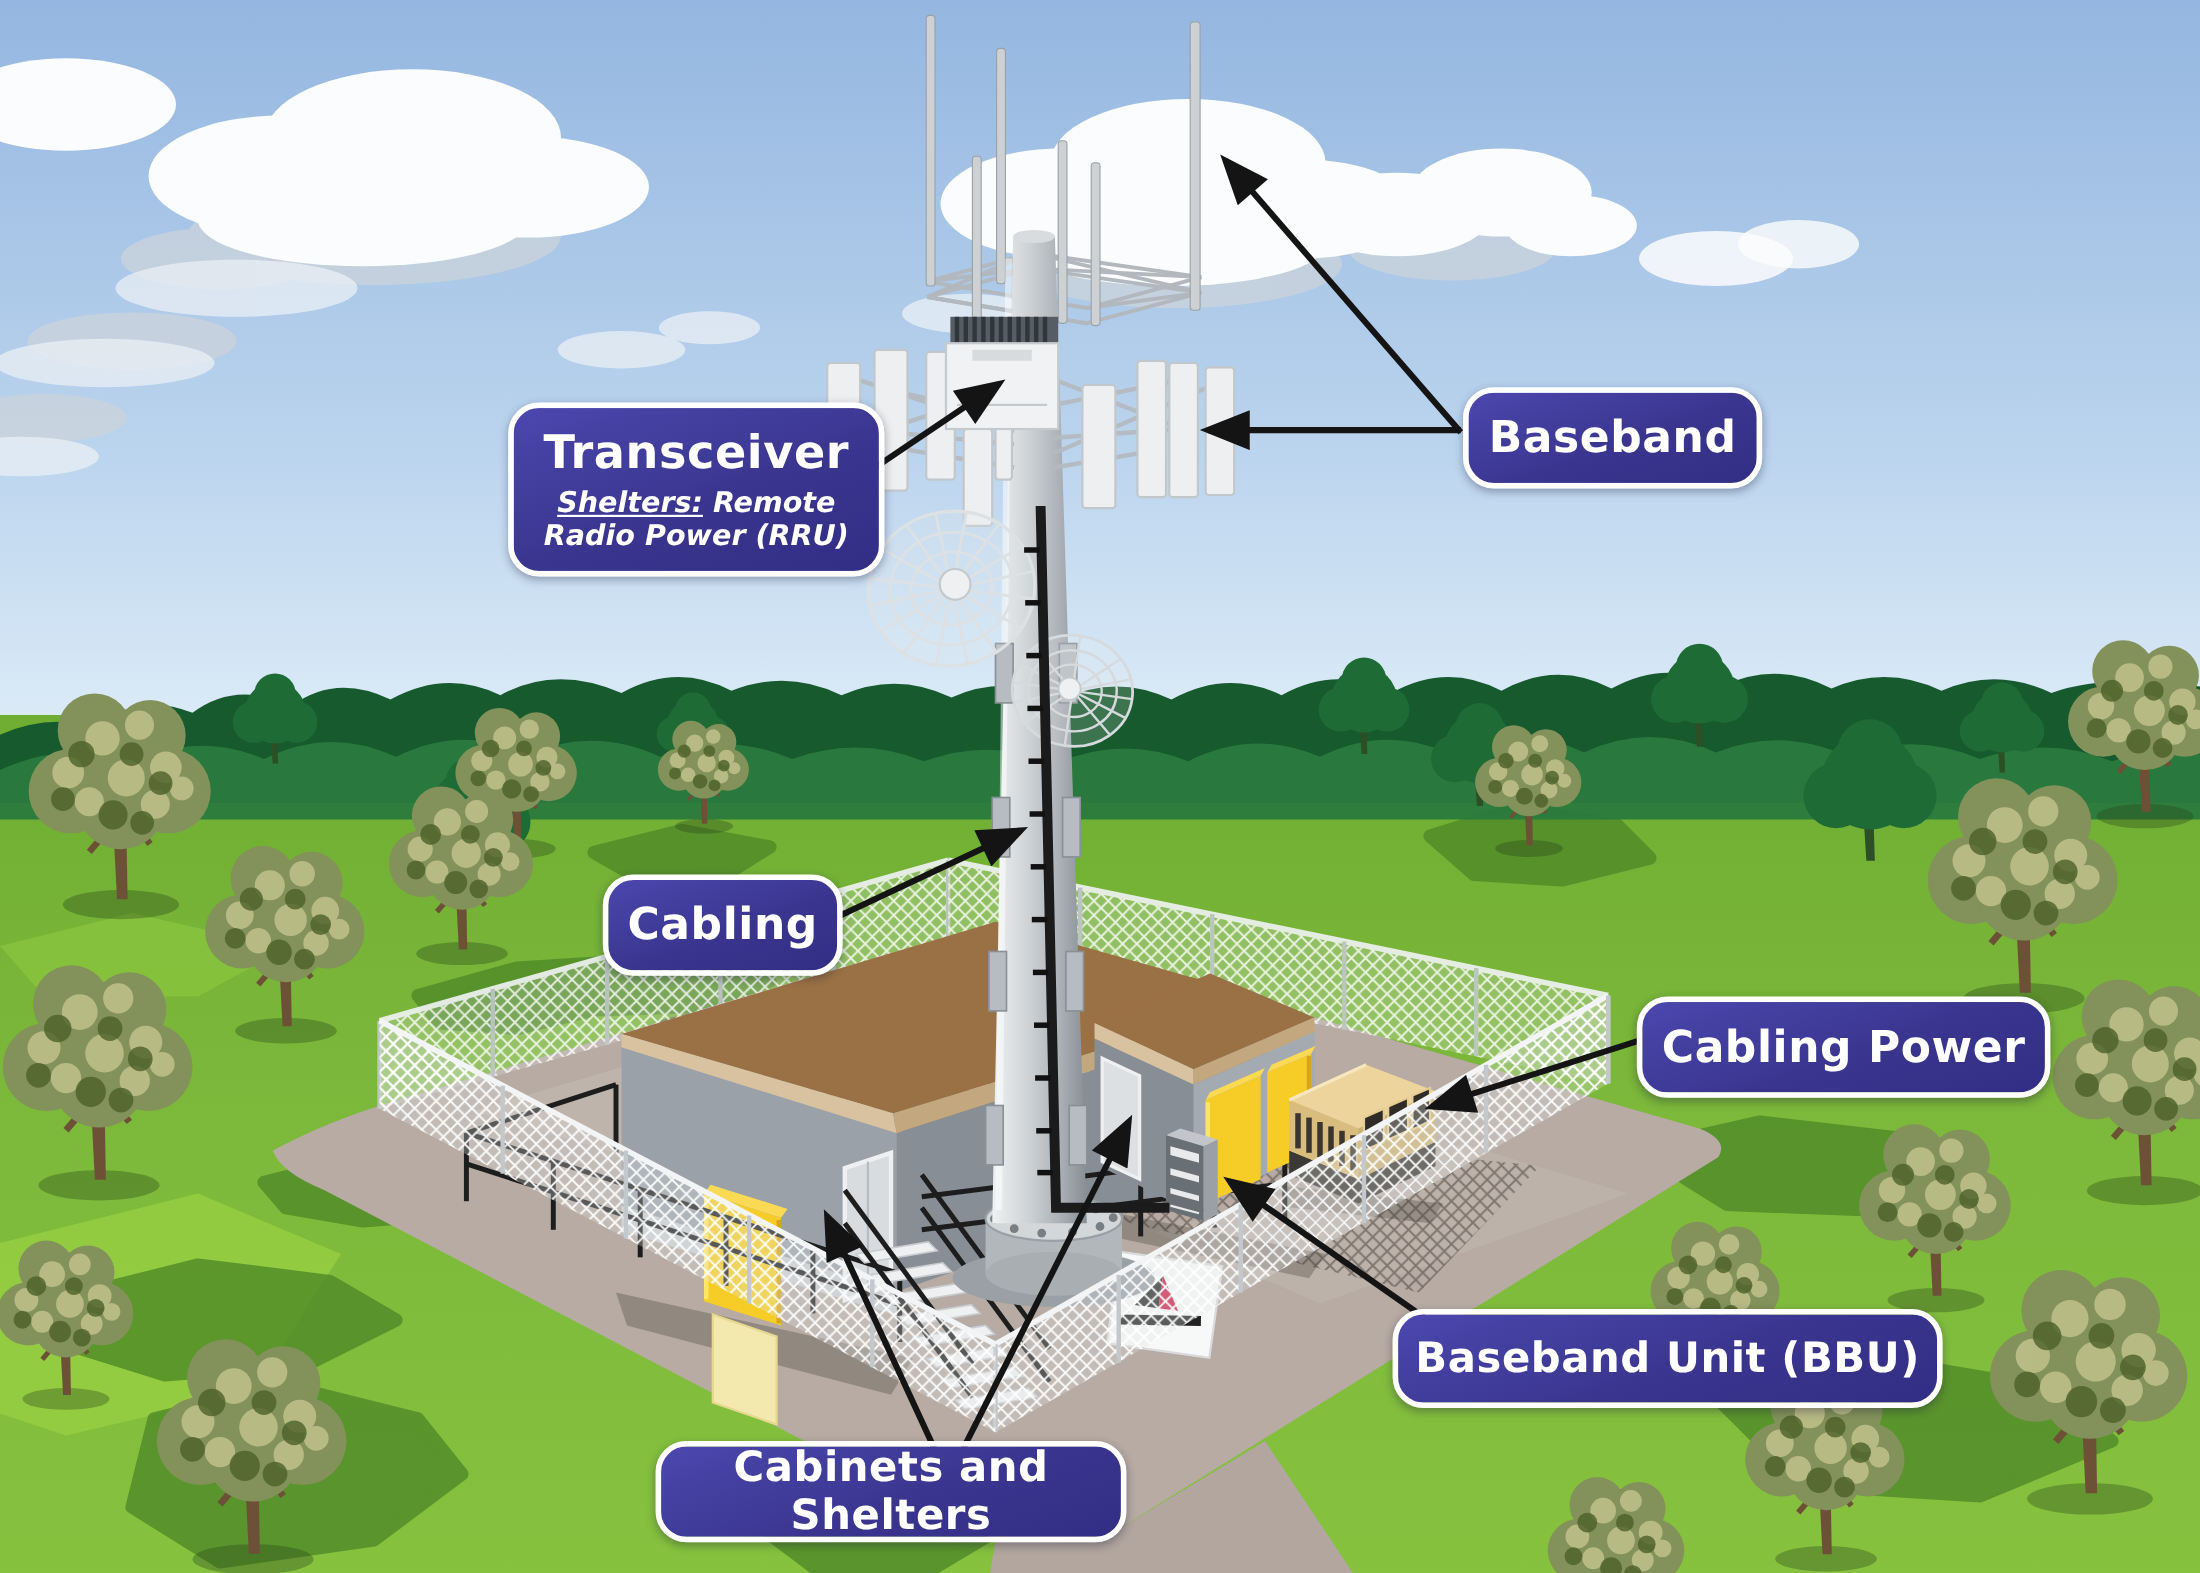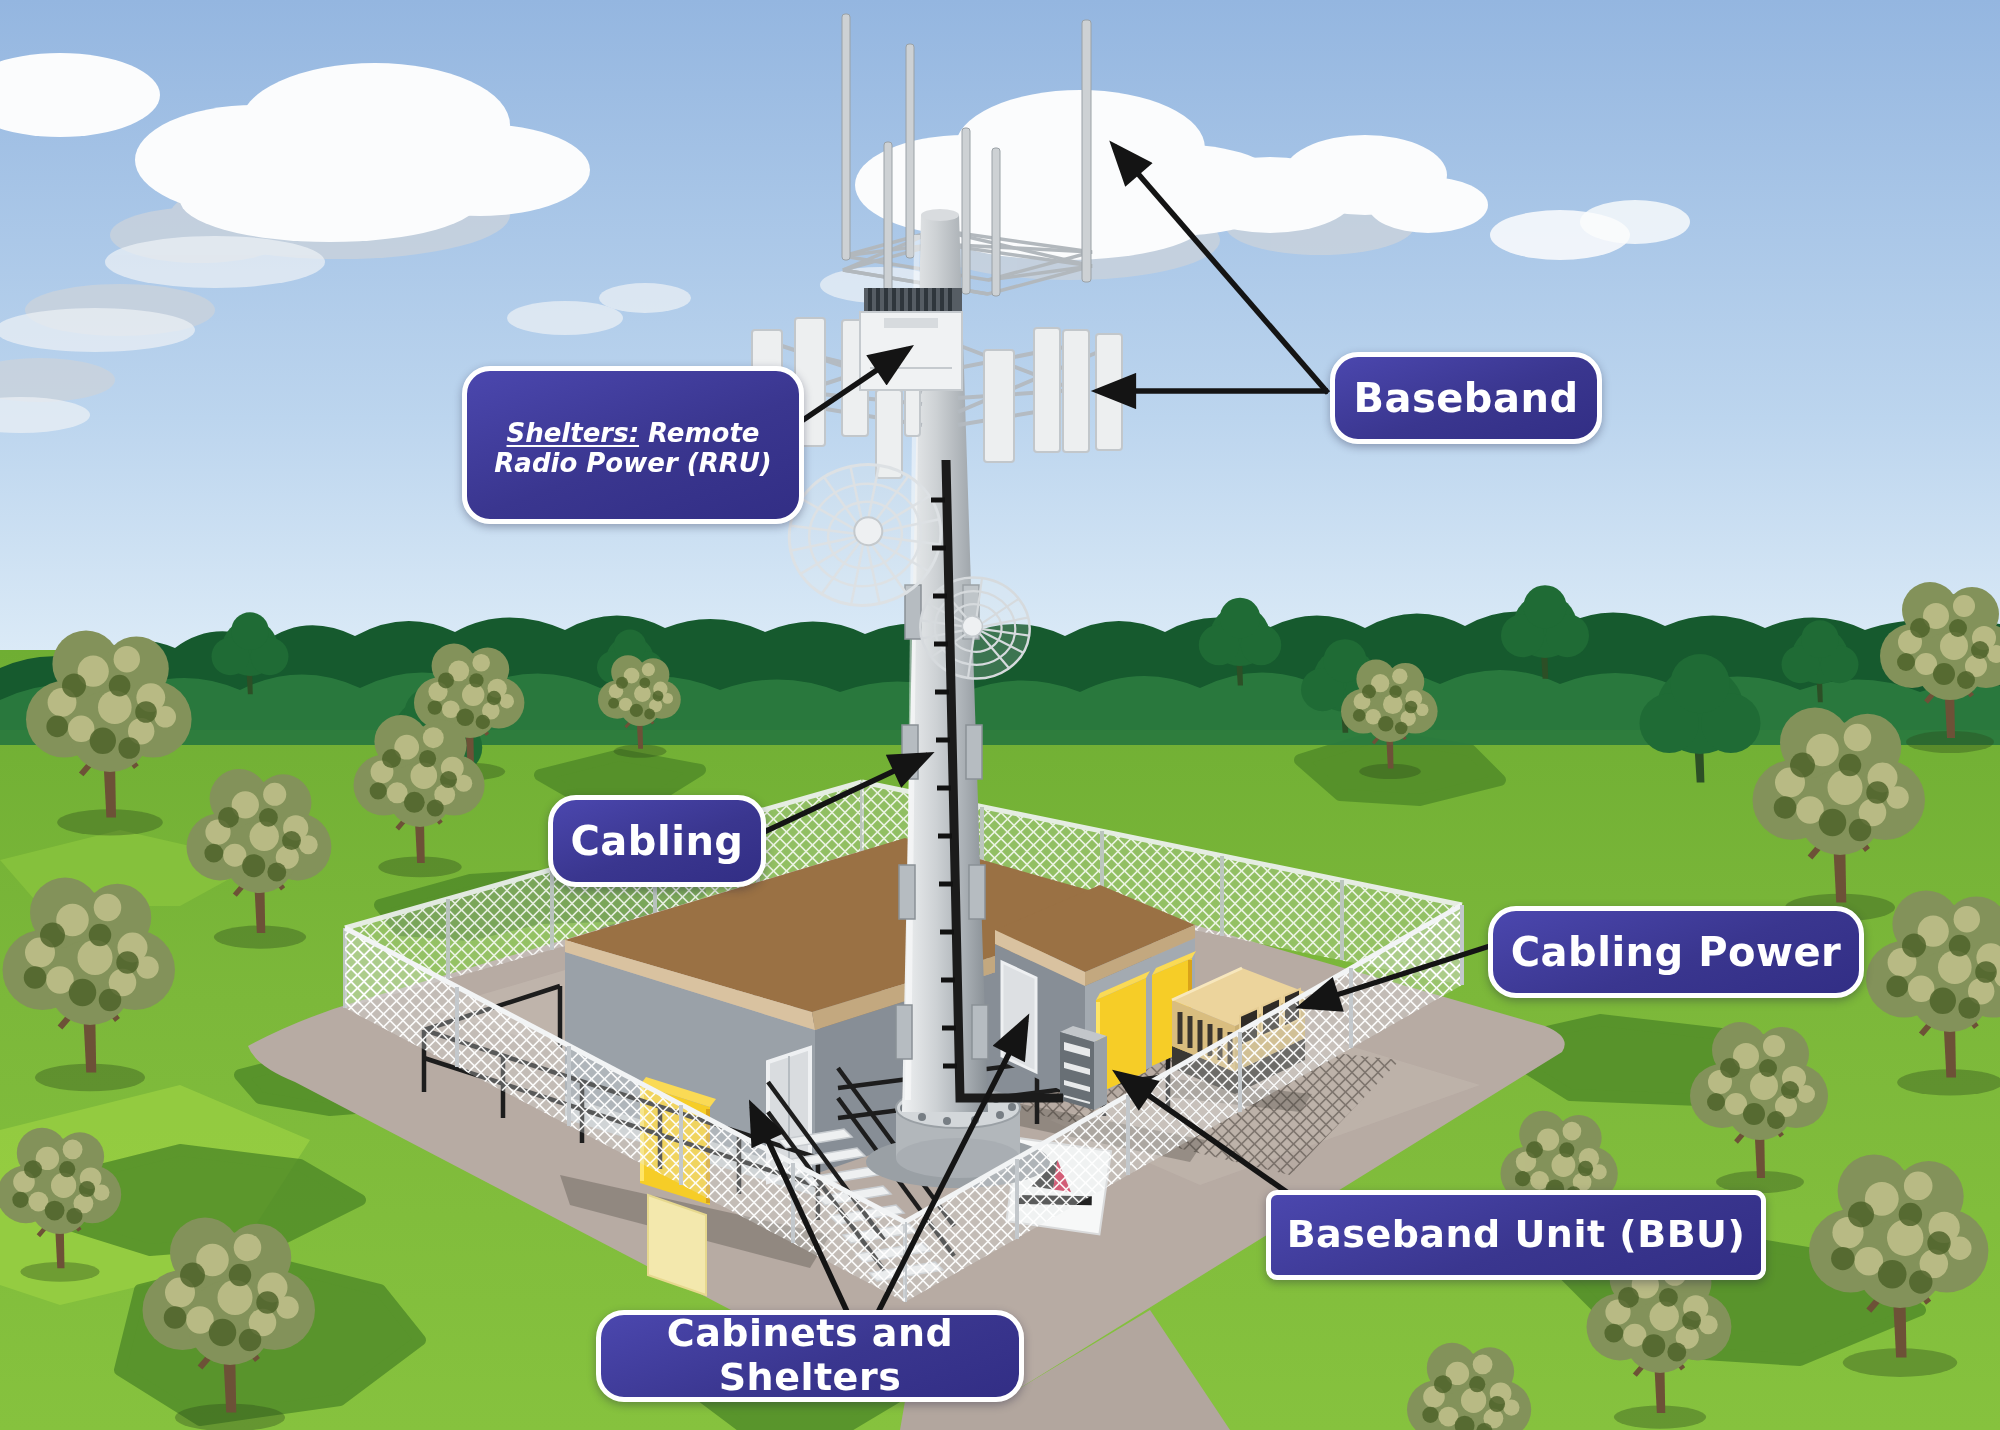--- a/index.html
+++ b/index.html
@@ -513,36 +513,37 @@
     <line x1="1328" y1="391" x2="1098" y2="391" marker-end="url(#ah)"></line>
     <line x1="760" y1="834" x2="928" y2="755" marker-end="url(#ah)"></line>
     <line x1="1490" y1="946" x2="1302" y2="1006" marker-end="url(#ah)"></line>
     <line x1="1298" y1="1200" x2="1118" y2="1074" marker-end="url(#ah)"></line>
     <line x1="862" y1="1344" x2="752" y2="1106" marker-end="url(#ah)"></line>
     <line x1="862" y1="1344" x2="1026" y2="1020" marker-end="url(#ah)"></line>
   </g>
 </svg>
 
 <div class="label" style="left:462px;top:366px;width:342px;height:158px;">
+  <span class="label-title t-title">Transceiver</span>
   <span class="t-sub"><u>Shelters:</u><span> Remote Radio Power (RRU)</span></span>
 </div>
 
 <div class="label" style="left:1330px;top:352px;width:272px;height:92px;">
   <span class="label-title s40">Baseband</span>
 </div>
 
 <div class="label" style="left:548px;top:795px;width:218px;height:92px;">
   <span class="label-title s40">Cabling</span>
 </div>
 
 <div class="label" style="left:1488px;top:906px;width:376px;height:92px;">
   <span class="label-title s40">Cabling Power</span>
 </div>
 
-<div class="label" style="left:1266px;top:1190px;width:500px;height:90px;border-radius:11px;">
+<div class="label" style="left:1266px;top:1190px;width:500px;height:90px;">
   <span class="label-title s38">Baseband Unit (BBU)</span>
 </div>
 
 <div class="label" style="left:596px;top:1310px;width:428px;height:92px;">
   <span class="label-title s38">Cabinets and Shelters</span>
 </div>
 
 </div>
 
 </body></html>

